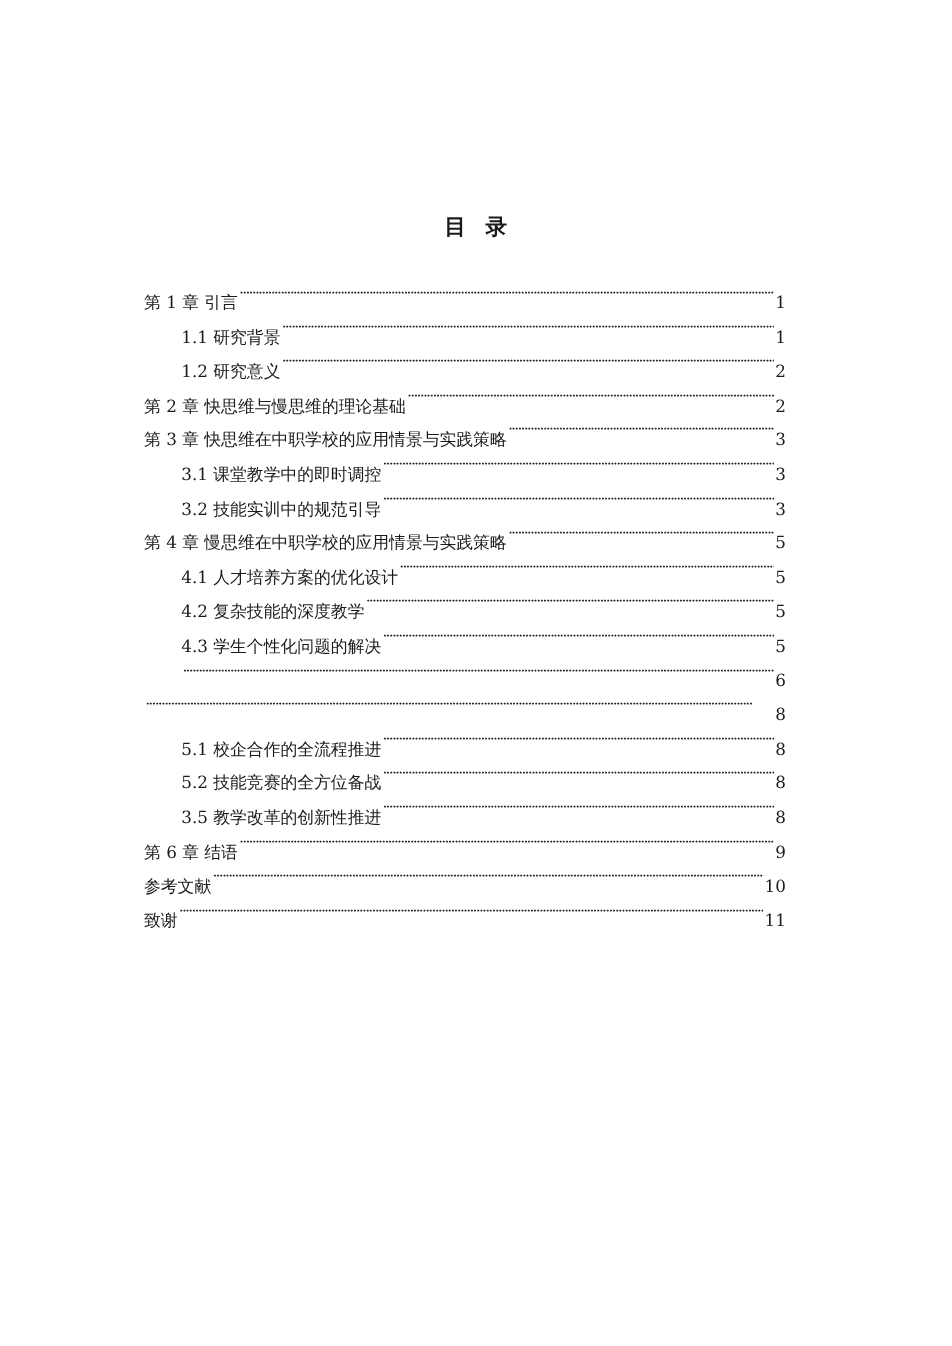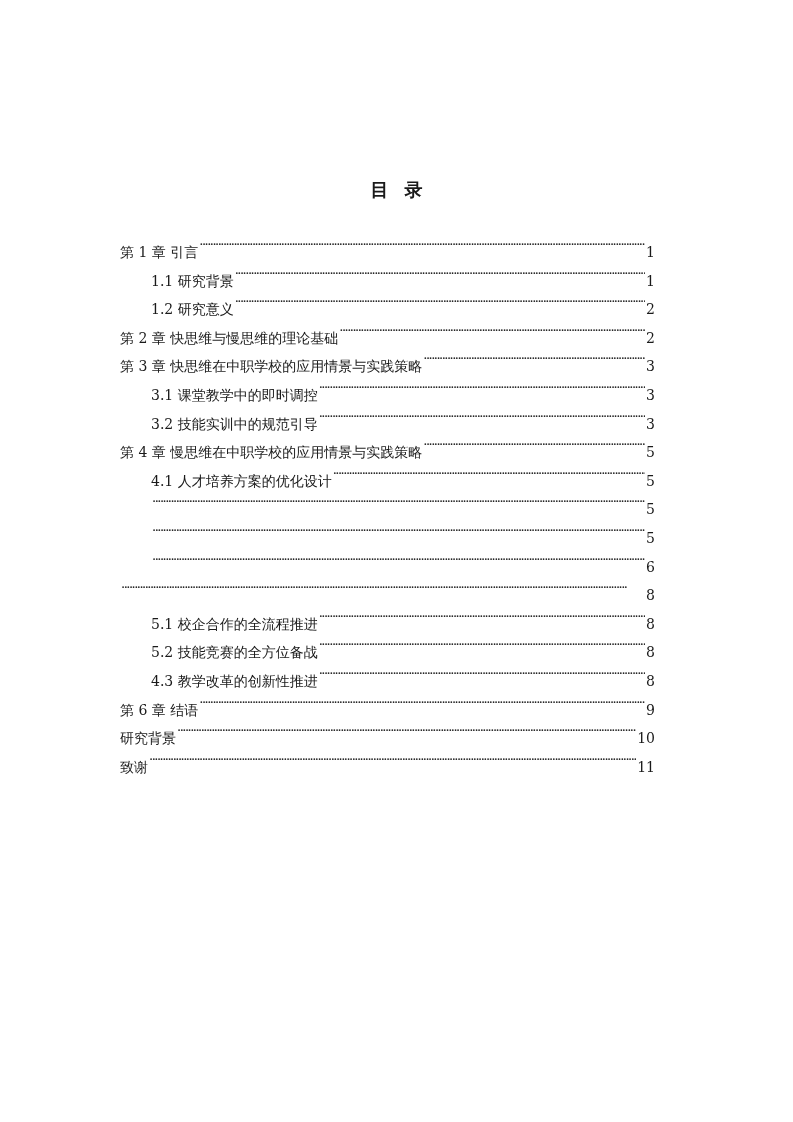--- a/index.html
+++ b/index.html
@@ -123,24 +123,26 @@
       <span class="label">第 4 章   慢思维在中职学校的应用情景与实践策略</span>
       <span class="dots"></span>
       <span class="page-num">5</span>
     </div>
     <div class="toc-row level-2">
       <span class="label">4.1 人才培养方案的优化设计</span>
       <span class="dots"></span>
       <span class="page-num">5</span>
     </div>
     <div class="toc-row level-2">
+      <span class="label">4.2 复杂技能的深度教学</span>
       <span class="dots"></span>
       <span class="page-num">5</span>
     </div>
     <div class="toc-row level-2">
+      <span class="label">4.3 学生个性化问题的解决</span>
       <span class="dots"></span>
       <span class="page-num">5</span>
     </div>
     <div class="toc-row level-2">
       <span class="dots"></span>
       <span class="page-num">6</span>
     </div>
     <div class="toc-row level-1">
       <span class="dots"></span>
       <span class="page-num">8</span>
@@ -149,31 +151,31 @@
       <span class="label">5.1 校企合作的全流程推进</span>
       <span class="dots"></span>
       <span class="page-num">8</span>
     </div>
     <div class="toc-row level-2">
       <span class="label">5.2 技能竞赛的全方位备战</span>
       <span class="dots"></span>
       <span class="page-num">8</span>
     </div>
     <div class="toc-row level-2">
-      <span class="label">4.3 教学改革的创新性推进</span>
+      <span class="label">3.5 教学改革的创新性推进</span>
       <span class="dots"></span>
       <span class="page-num">8</span>
     </div>
     <div class="toc-row level-1">
       <span class="label">第 6 章  结语</span>
       <span class="dots"></span>
       <span class="page-num">9</span>
     </div>
     <div class="toc-row level-1">
-      <span class="label">研究背景</span>
+      <span class="label">参考文献</span>
       <span class="dots"></span>
       <span class="page-num">10</span>
     </div>
     <div class="toc-row level-1">
       <span class="label">致谢</span>
       <span class="dots"></span>
       <span class="page-num">11</span>
     </div>
   </div>
 </div>

